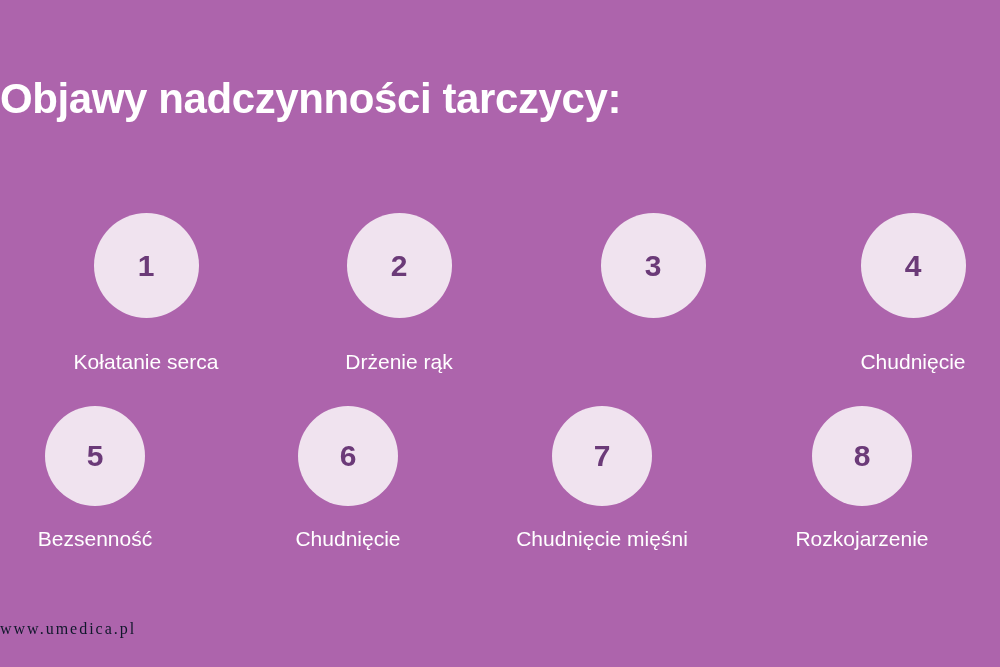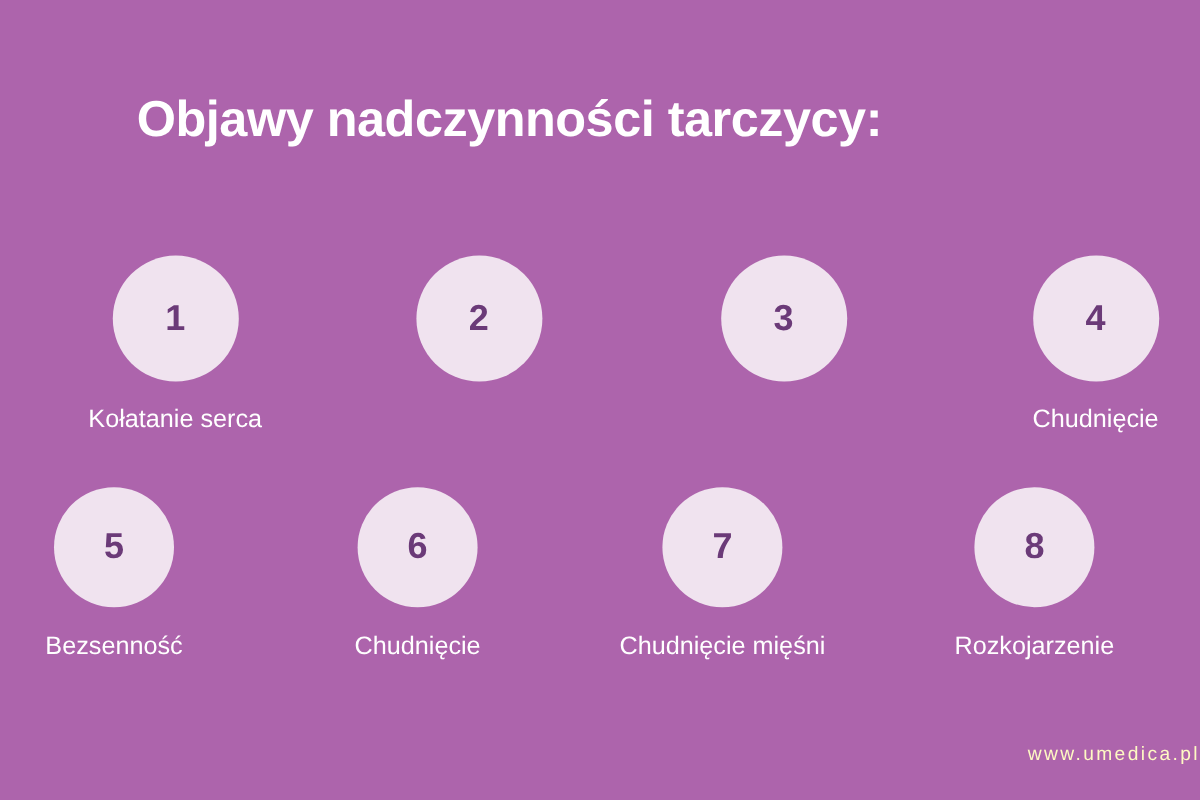--- a/index.html
+++ b/index.html
@@ -18,21 +18,21 @@
     position: relative;
     width: 1000px;
     height: 667px;
     background: #ad64ac;
   }
   #page-title {
     position: absolute;
     top: 73px;
     left: 0;
     width: 849px;
-    text-align: center;
+    text-align: left;
     color: #ffffff;
     font-size: 42px;
     font-weight: bold;
     letter-spacing: -0.4px;
     line-height: 52px;
     white-space: nowrap;
   }
   .symptom-item {
     position: absolute;
     width: 260px;
@@ -61,21 +61,21 @@
     line-height: 26px;
     white-space: nowrap;
     margin-top: 0;
   }
   
   .row-1 .badge-circle {
     width: 105px;
     height: 105px;
   }
   .row-1 .symptom-label {
-    margin-top: 19px;
+    margin-top: 31px;
   }
   
   .row-2 .badge-circle {
     width: 100px;
     height: 100px;
   }
   .row-2 .symptom-label {
     margin-top: 20px;
   }
   #item-1 { left:  16px; top: 213px; }
@@ -84,46 +84,48 @@
   #item-4 { left: 783px; top: 213px; }
   #item-5 { left: -35px; top: 406px; }
   #item-6 { left: 218px; top: 406px; }
   #item-7 { left: 472px; top: 406px; }
   #item-8 { left: 732px; top: 406px; }
   #site-footer {
     position: absolute;
     top: 618px;
     left: 0;
     width: 1000px;
-    text-align: right;
-    color: #fef9c3;
+    text-align: left;
+    color: #0f172a;
     font-size: 16px;
     letter-spacing: 2px;
     line-height: 22px;
     white-space: nowrap;
+    font-family: Liberation Serif, serif;
   }
 </style>
 </head>
 <body>
 
 <div id="infographic">
 
   <div id="page-title">Objawy nadczynności tarczycy:</div>
 
   <div class="symptom-item row-1" id="item-1">
     <div class="badge-circle">
       <span class="badge-number">1</span>
     </div>
     <div class="symptom-label">Kołatanie serca</div>
   </div>
 
   <div class="symptom-item row-1" id="item-2">
     <div class="badge-circle">
       <span class="badge-number">2</span>
     </div>
+    <div class="symptom-label">Drżenie rąk</div>
   </div>
 
   <div class="symptom-item row-1" id="item-3">
     <div class="badge-circle">
       <span class="badge-number">3</span>
     </div>
   </div>
 
   <div class="symptom-item row-1" id="item-4">
     <div class="badge-circle">

